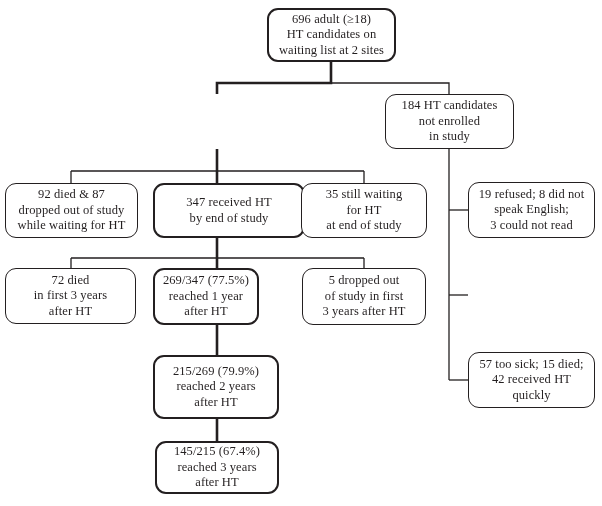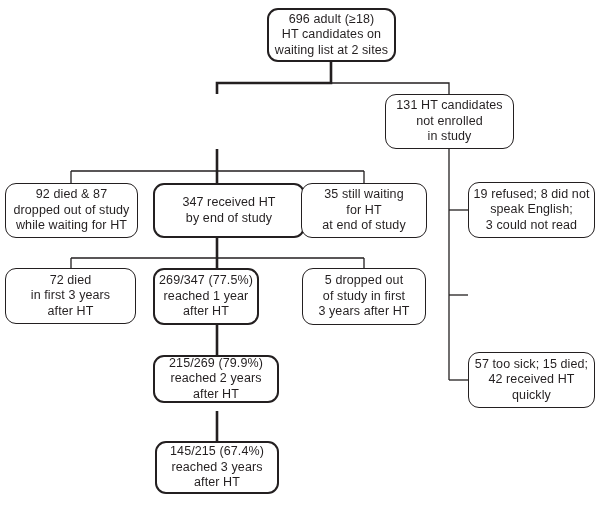--- a/index.html
+++ b/index.html
@@ -29,20 +29,21 @@
     border: 1.3px solid #231f20;
     border-radius: 11px;
     display: flex;
     align-items: center;
     justify-content: center;
     text-align: center;
     color: #231f20;
     font-size: 12.5px;
     line-height: 1.24;
     padding: 2px 4px;
+    font-family: Liberation Serif, serif;
   }
   .box.thick {
     border-width: 2.6px;
   }
   .box span {
     white-space: pre-line;
     letter-spacing: 0.1px;
   }
 </style>
 </head>
@@ -72,21 +73,21 @@
   </svg>
 
   <div class="box thick" style="left:267px; top:8px;  width:129px; height:54px">
     <span>696 adult (≥18)
 HT candidates on
 waiting list at 2 sites</span>
   </div>
 
 
   <div class="box" style="left:385px; top:94px; width:129px; height:55px">
-    <span>131 HT candidates
+    <span>184 HT candidates
 not enrolled
 in study</span>
   </div>
 
   <div class="box" style="left:5px; top:183px; width:133px; height:55px">
     <span>92 died &amp; 87
 dropped out of study
 while waiting for HT</span>
   </div>
 
@@ -119,21 +120,21 @@
 after HT</span>
   </div>
 
   <div class="box" style="left:302px; top:268px; width:124px; height:57px">
     <span>5 dropped out
 of study in first
 3 years after HT</span>
   </div>
 
 
-  <div class="box thick" style="left:153px; top:355px; width:126px; height:48px">
+  <div class="box thick" style="left:153px; top:355px; width:126px; height:64px">
     <span>215/269 (79.9%)
 reached 2 years
 after HT</span>
   </div>
 
   <div class="box" style="left:468px; top:352px; width:127px; height:56px">
     <span>57 too sick; 15 died;
 42 received HT
 quickly</span>
   </div>

